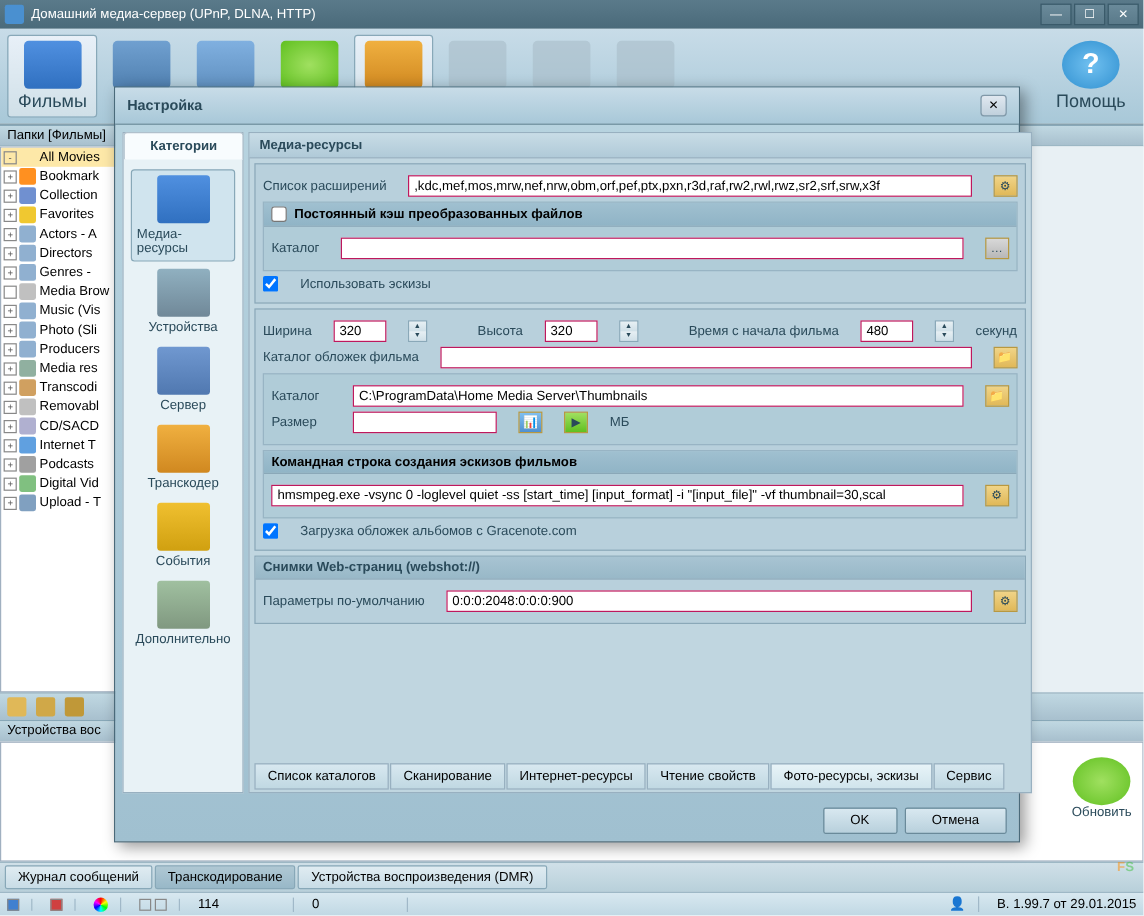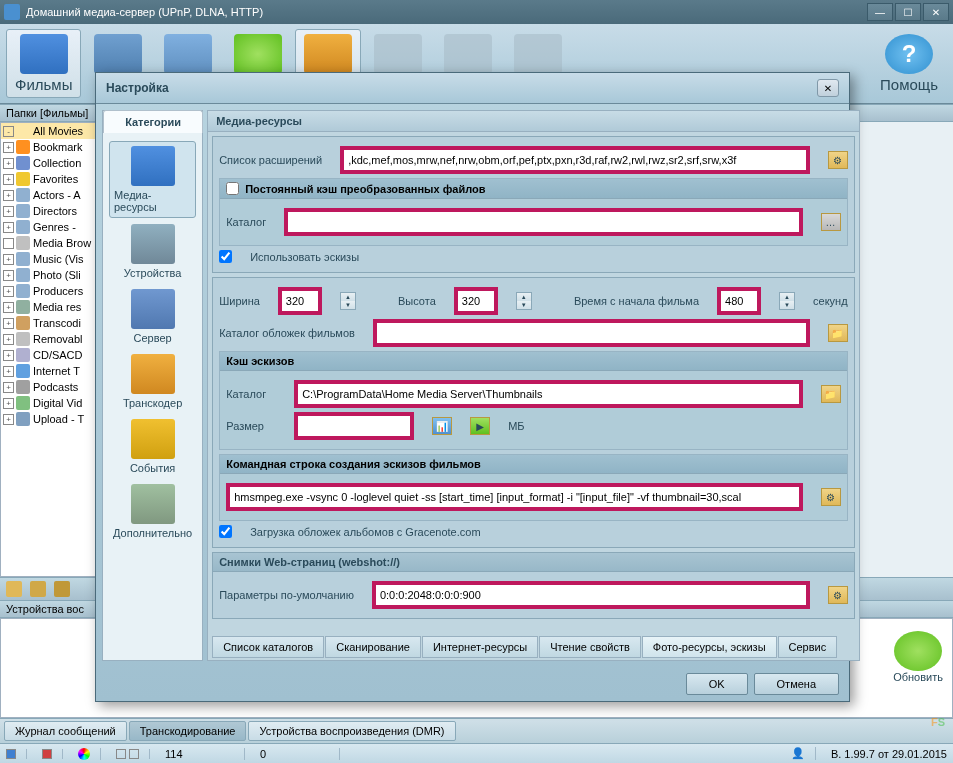--- a/index.html
+++ b/index.html
@@ -51,21 +51,21 @@
 
 .settings-panel { flex: 1; display: flex; flex-direction: column; border: 1px solid #98b0c0; background: #c0d6e0; }
 .settings-title { background: linear-gradient(#c8dce6, #b0cad8); padding: 4px 8px; font-size: 11px; font-weight: bold; color: #2a4a5a; border-bottom: 1px solid #98b0c0; }
 .settings-content { flex: 1; padding: 4px; overflow: auto; }
 
 .group { border: 1px solid #8aa8b8; margin-bottom: 4px; background: #b8d0dc; }
 .group-h { background: linear-gradient(#a8c4d2, #98b8c8); padding: 3px 6px; font-size: 11px; font-weight: bold; color: #2a4a5a; border-bottom: 1px solid #8aa8b8; }
 .group-c { padding: 5px 6px; }
 .row { display: flex; align-items: center; gap: 18px; margin: 4px 0; font-size: 11px; color: #2a4a5a; }
 .row label { white-space: nowrap; }
-input[type=text] { border: 4px solid #be185d; background: #fff; padding: 2px 4px; font-size: 11px; height: 28px; }
+input[type=text] { border: 1px solid #be185d; background: #fff; padding: 2px 4px; font-size: 11px; height: 18px; }
 input[type=checkbox] { width: 13px; height: 13px; }
 .spinner { width: 44px; }
 .spin-btns { display: inline-flex; flex-direction: column; border: 1px solid #8aa8b8; }
 .spin-btns div { width: 14px; height: 8px; background: linear-gradient(#e8f0f4, #d0e0e8); font-size: 6px; display: flex; align-items: center; justify-content: center; cursor: pointer; }
 .ico-btn { width: 20px; height: 18px; background: linear-gradient(#f0d488, #e0b858); border: 1px solid #b89840; cursor: pointer; display: inline-flex; align-items: center; justify-content: center; font-size: 10px; }
 .subgroup { border: 1px solid #98b4c4; background: #b0ccd8; margin: 4px 0; }
 .subgroup-h { padding: 3px 6px; font-size: 11px; font-weight: bold; background: linear-gradient(#a0c0d0, #90b4c6); border-bottom: 1px solid #8aa8b8; }
 
 .tab-strip { display: flex; gap: 1px; padding: 2px 4px; }
 .stab { padding: 4px 10px; border: 1px solid #98b0c0; background: linear-gradient(#d8e8f0, #c0d8e2); font-size: 11px; cursor: pointer; text-align: center; }
@@ -365,26 +365,25 @@
               &nbsp;&nbsp;
               <label>Время с начала фильма</label>
               <input type="text" class="spinner" value="480" style="">
               <span class="spin-btns">
                   <div>▲</div>
                   <div>▼</div>
                 </span>
               <label>секунд</label>
             </div>
             <div class="row">
-              <label>Каталог обложек фильмов</label>
+              <label>Каталог обложек фильма</label>
               <input type="text" style="flex: 1 1 0%;">
               <span class="ico-btn">📁</span>
             </div>
             <div class="subgroup">
-              <div class="subgroup-h">Кэш эскизов</div>
               <div class="group-c">
                 <div class="row">
                   <label style="width:50px">Каталог</label>
                   <input type="text" style="flex: 1 1 0%;" value="C:\ProgramData\Home Media Server\Thumbnails">
                   <span class="ico-btn">📁</span>
                 </div>
                 <div class="row">
                   <label style="width:50px">Размер</label>
                   <input type="text" style="width: 120px;">
                   <span class="ico-btn" style="background:linear-gradient(#80c0f0,#5090d0)">📊</span>

